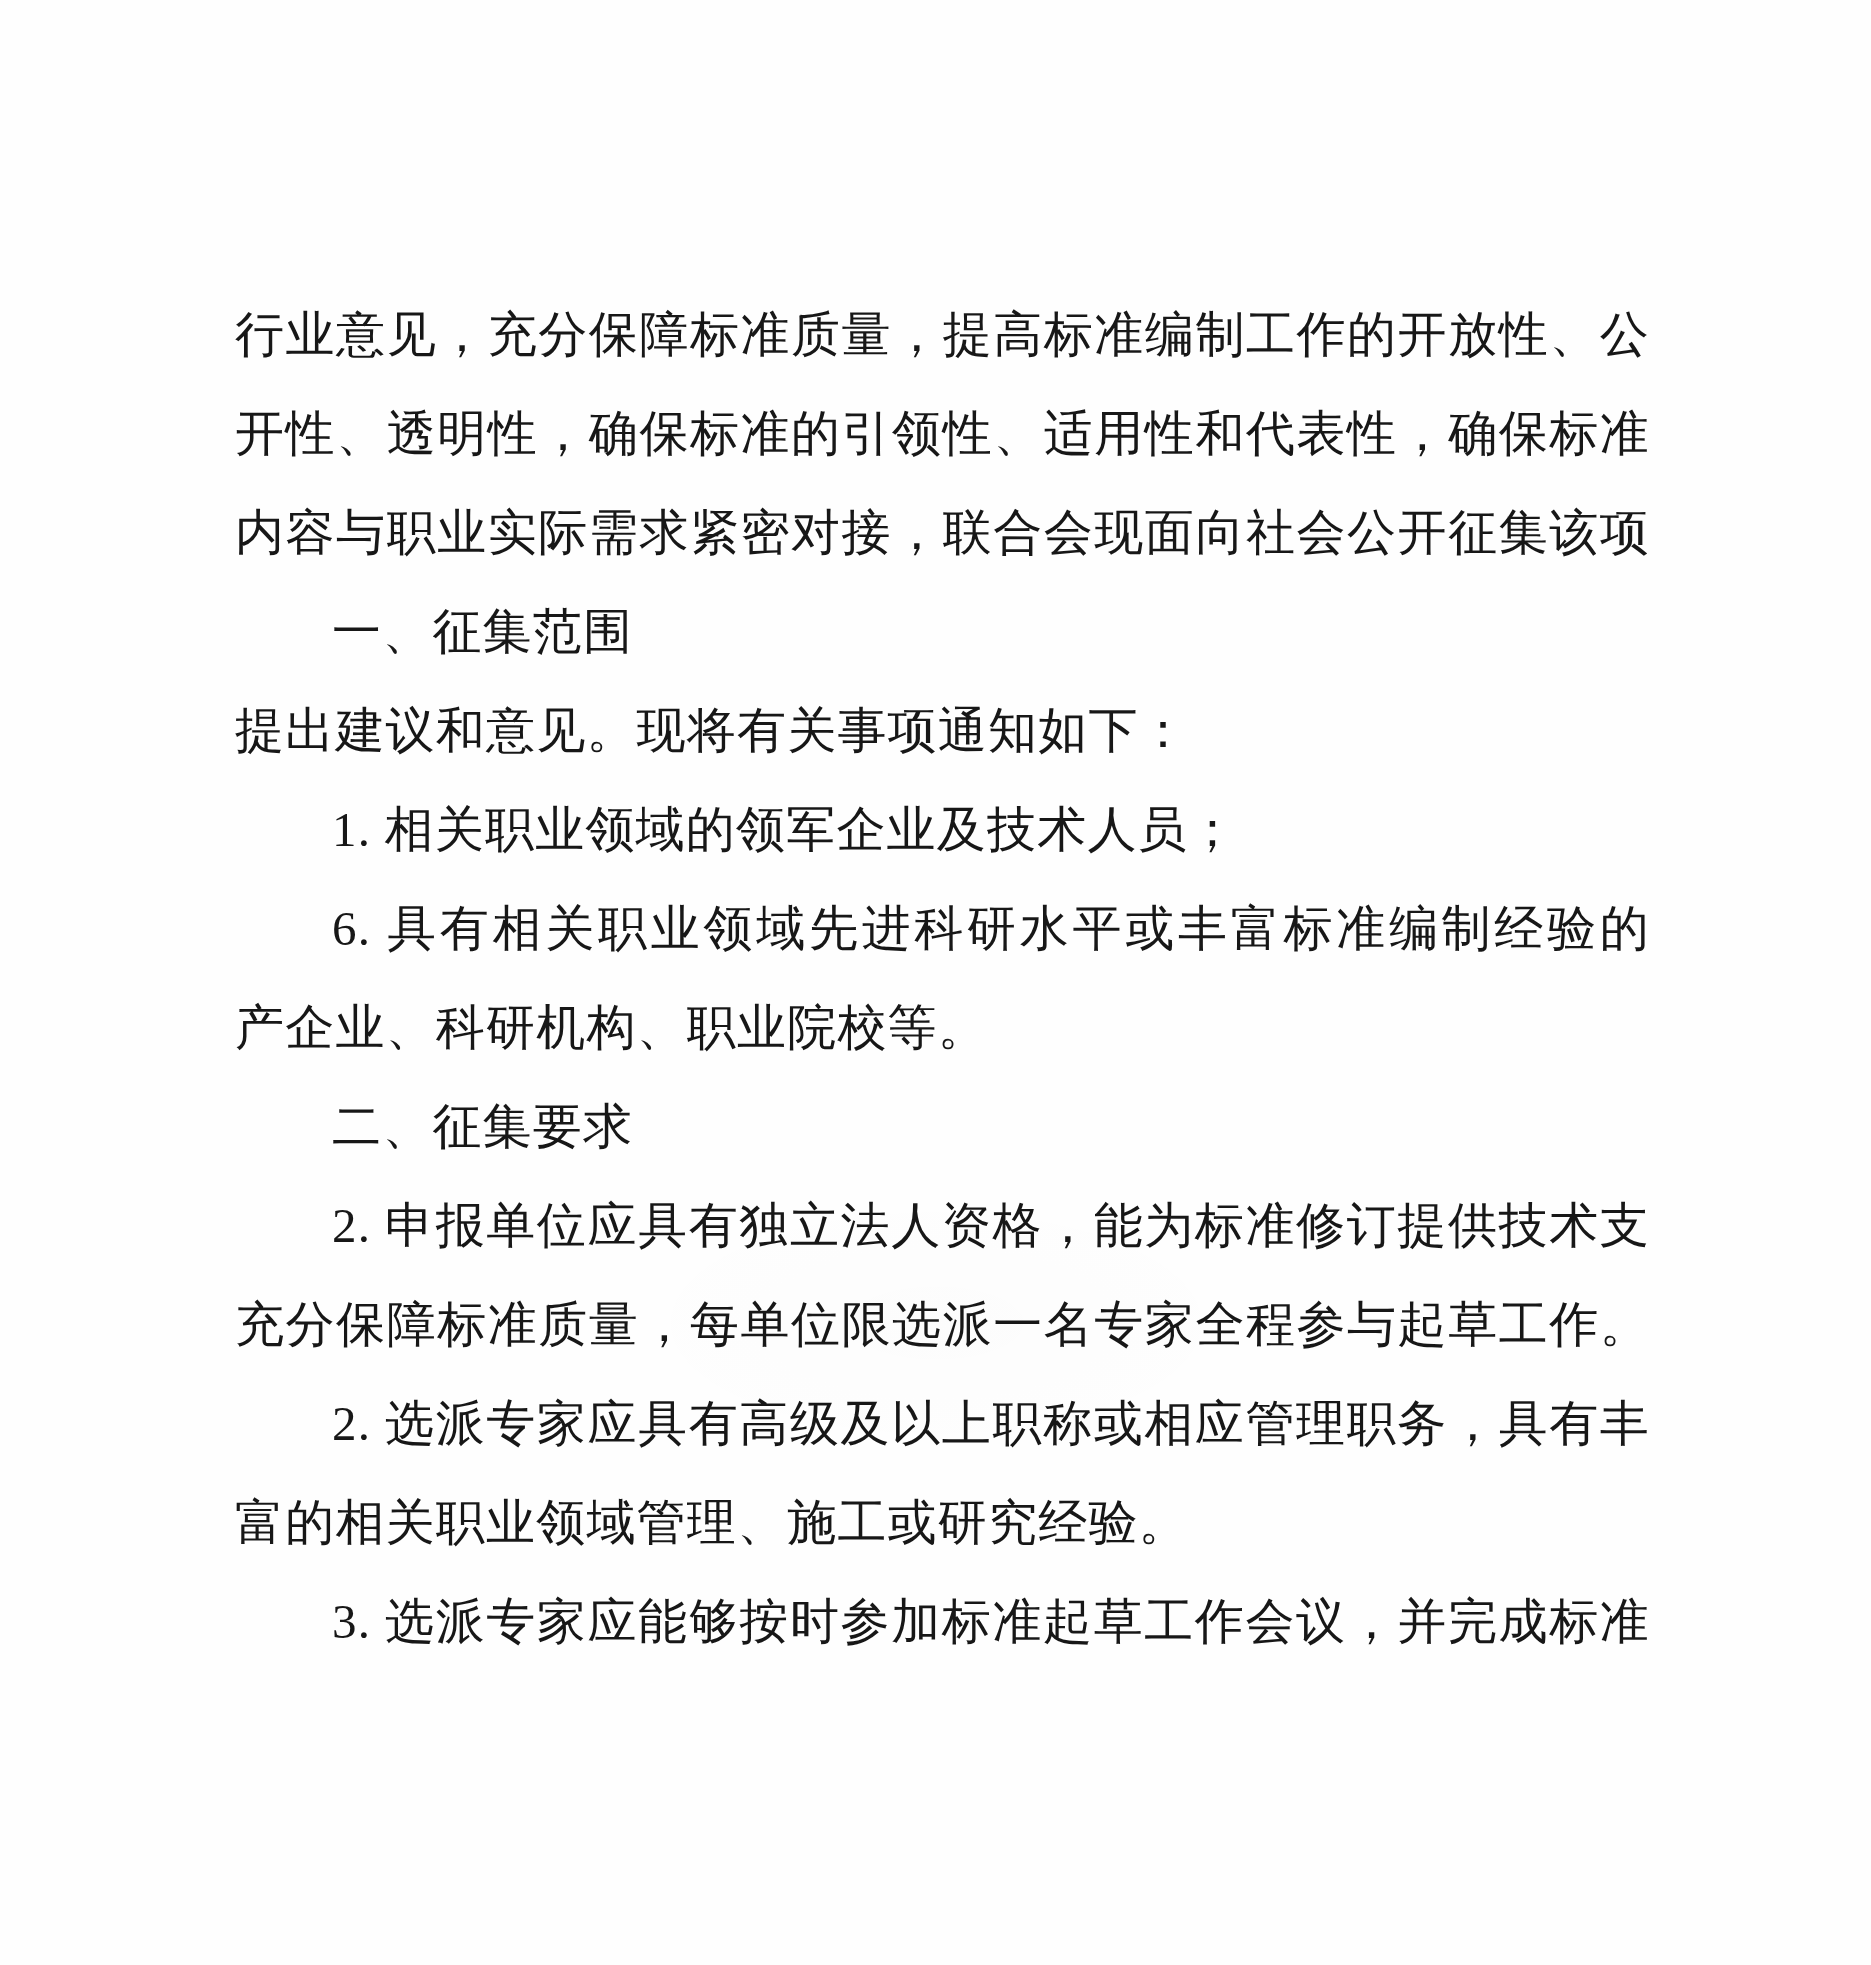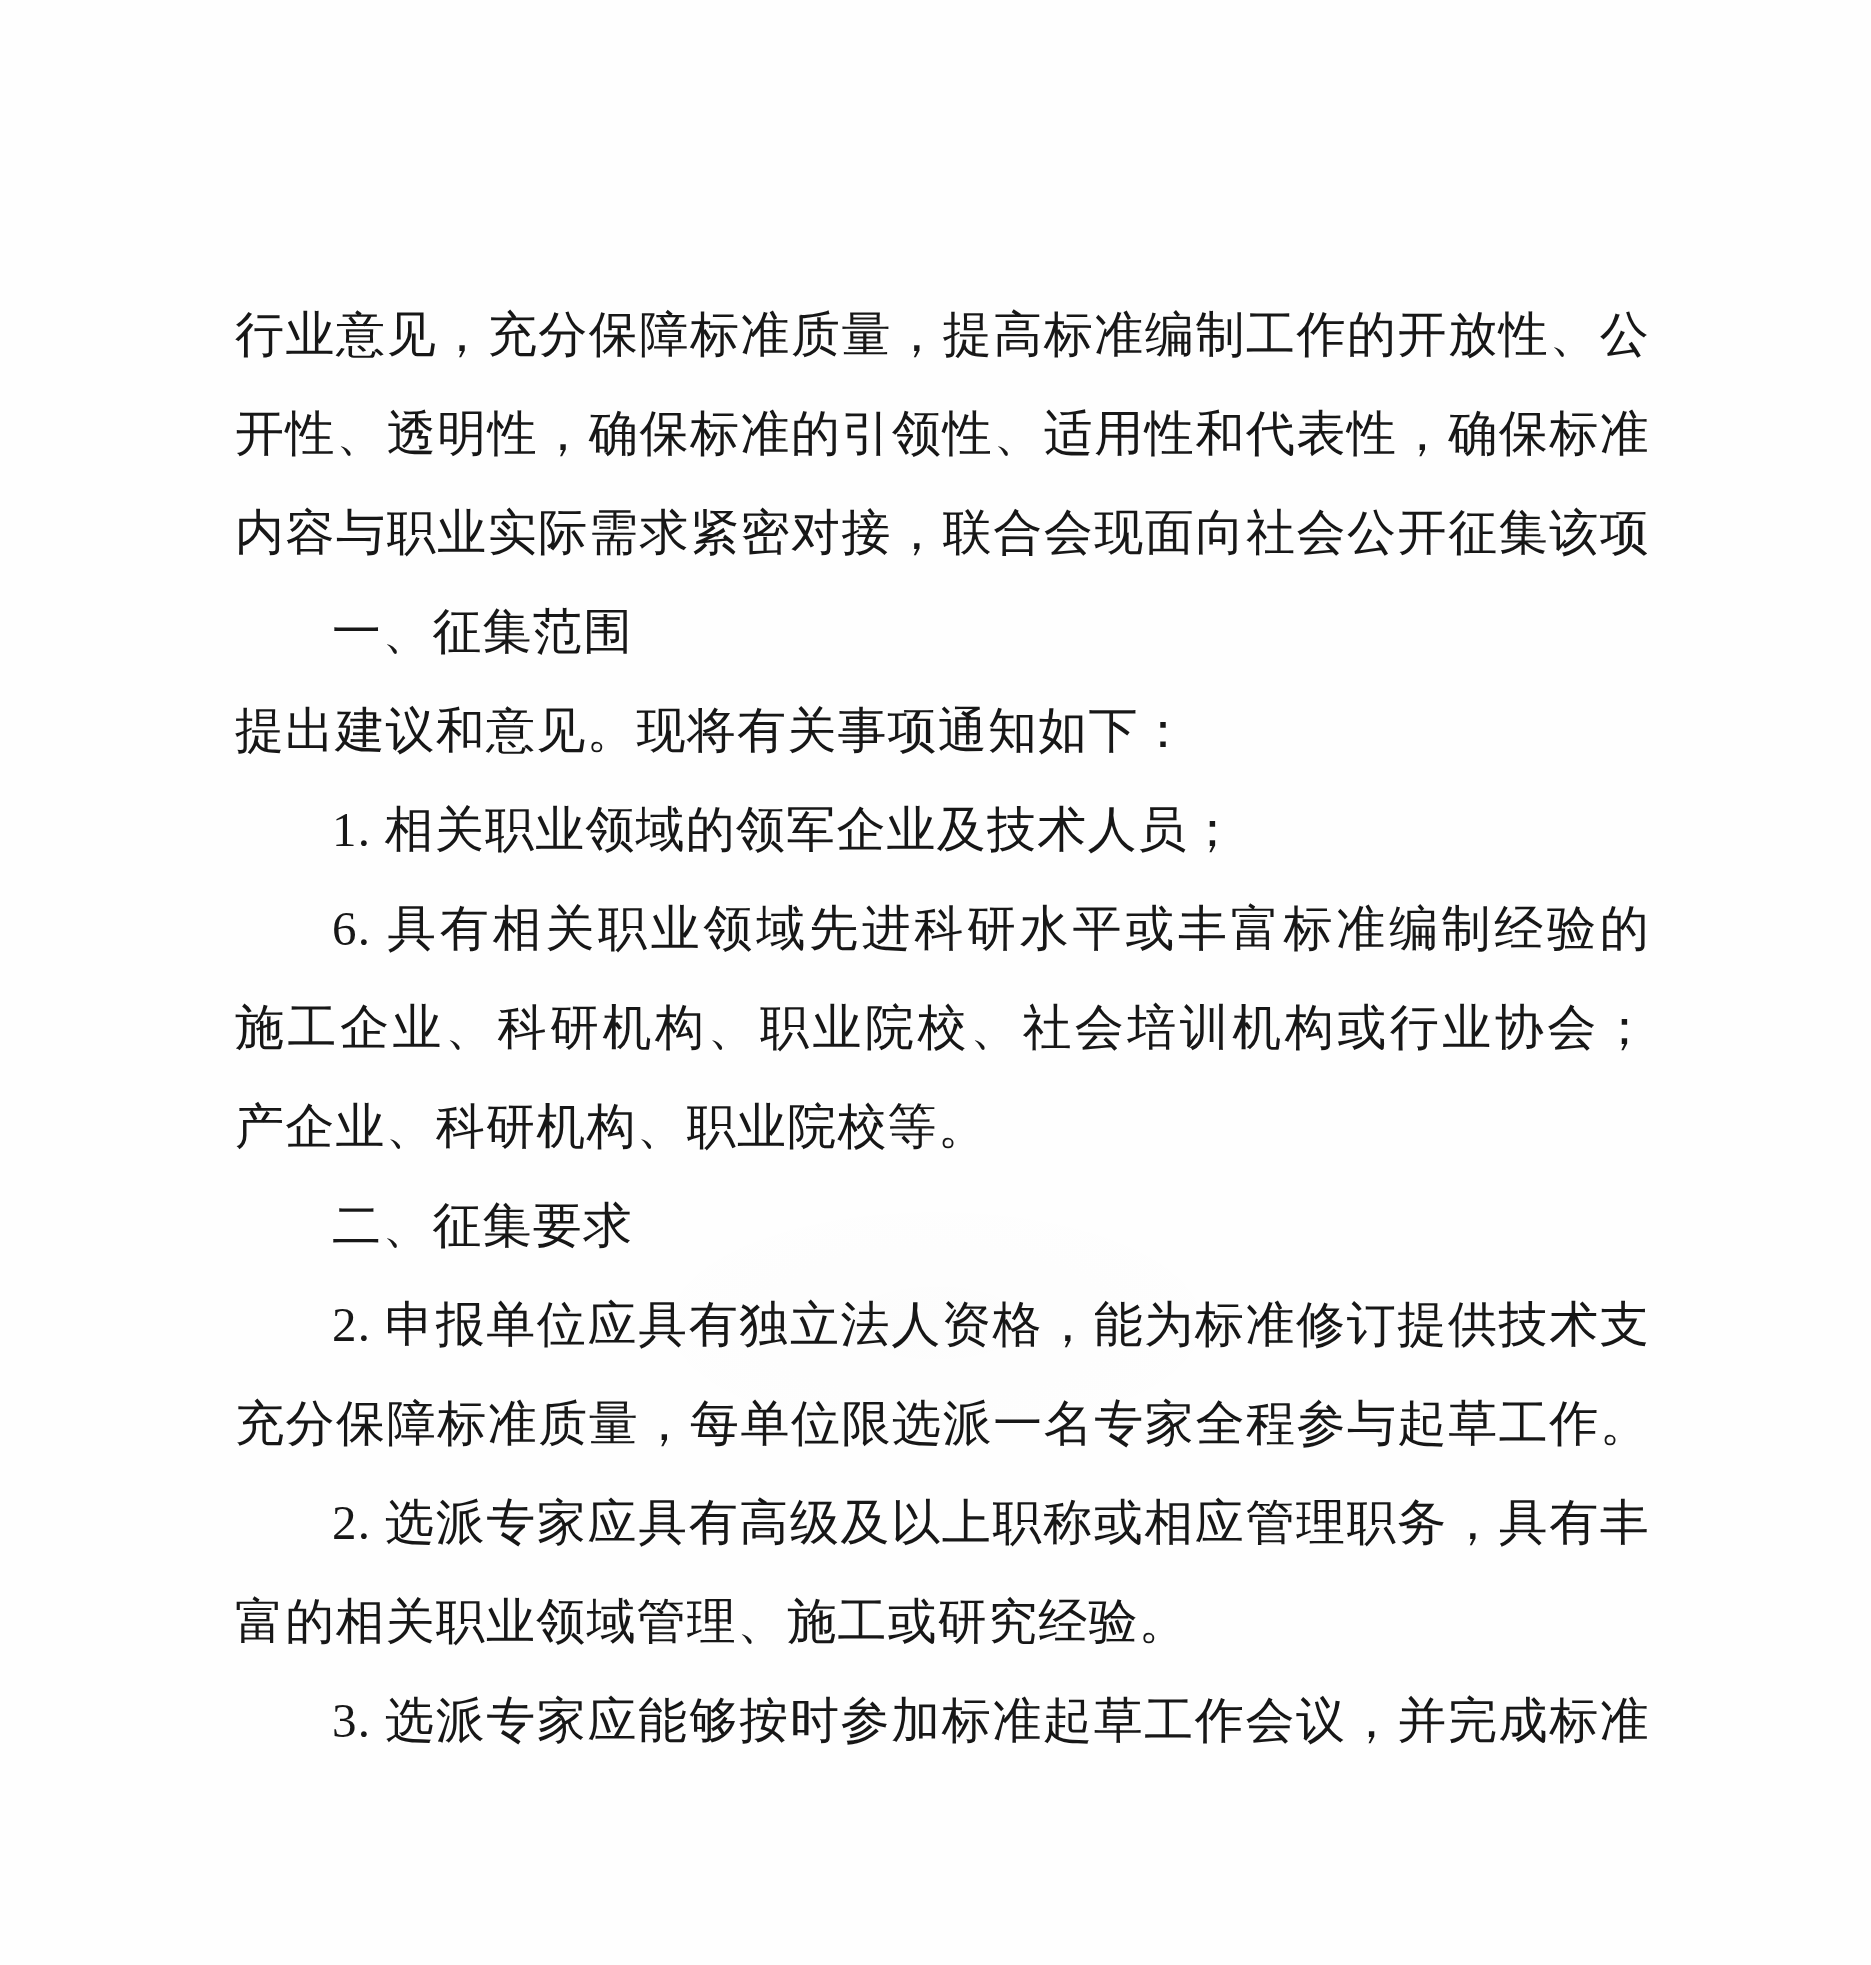--- a/index.html
+++ b/index.html
@@ -49,21 +49,20 @@
 
 <div class="page">
   <div class="body-text">
     <div class="line flush">行业意见，充分保障标准质量，提高标准编制工作的开放性、公</div>
     <div class="line flush">开性、透明性，确保标准的引领性、适用性和代表性，确保标准</div>
     <div class="line flush">内容与职业实际需求紧密对接，联合会现面向社会公开征集该项</div>
     <div class="line indent">一、征集范围</div>
     <div class="line">提出建议和意见。现将有关事项通知如下：</div>
     <div class="line indent">1. 相关职业领域的领军企业及技术人员；</div>
     <div class="line indent flush">6. 具有相关职业领域先进科研水平或丰富标准编制经验的</div>
-    <div class="line flush">施工企业、科研机构、职业院校、社会培训机构或行业协会；</div>
     <div class="line">产企业、科研机构、职业院校等。</div>
     <div class="line indent">二、征集要求</div>
     <div class="line indent flush">2. 申报单位应具有独立法人资格，能为标准修订提供技术支</div>
     <div class="line flush">充分保障标准质量，每单位限选派一名专家全程参与起草工作。</div>
     <div class="line indent flush">2. 选派专家应具有高级及以上职称或相应管理职务，具有丰</div>
     <div class="line">富的相关职业领域管理、施工或研究经验。</div>
     <div class="line indent flush">3. 选派专家应能够按时参加标准起草工作会议，并完成标准</div>
 
   </div>
 

